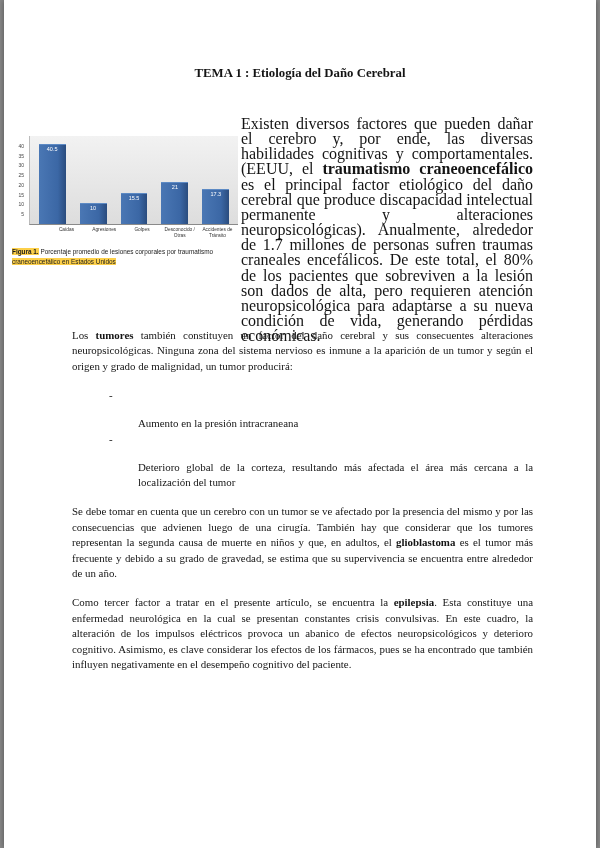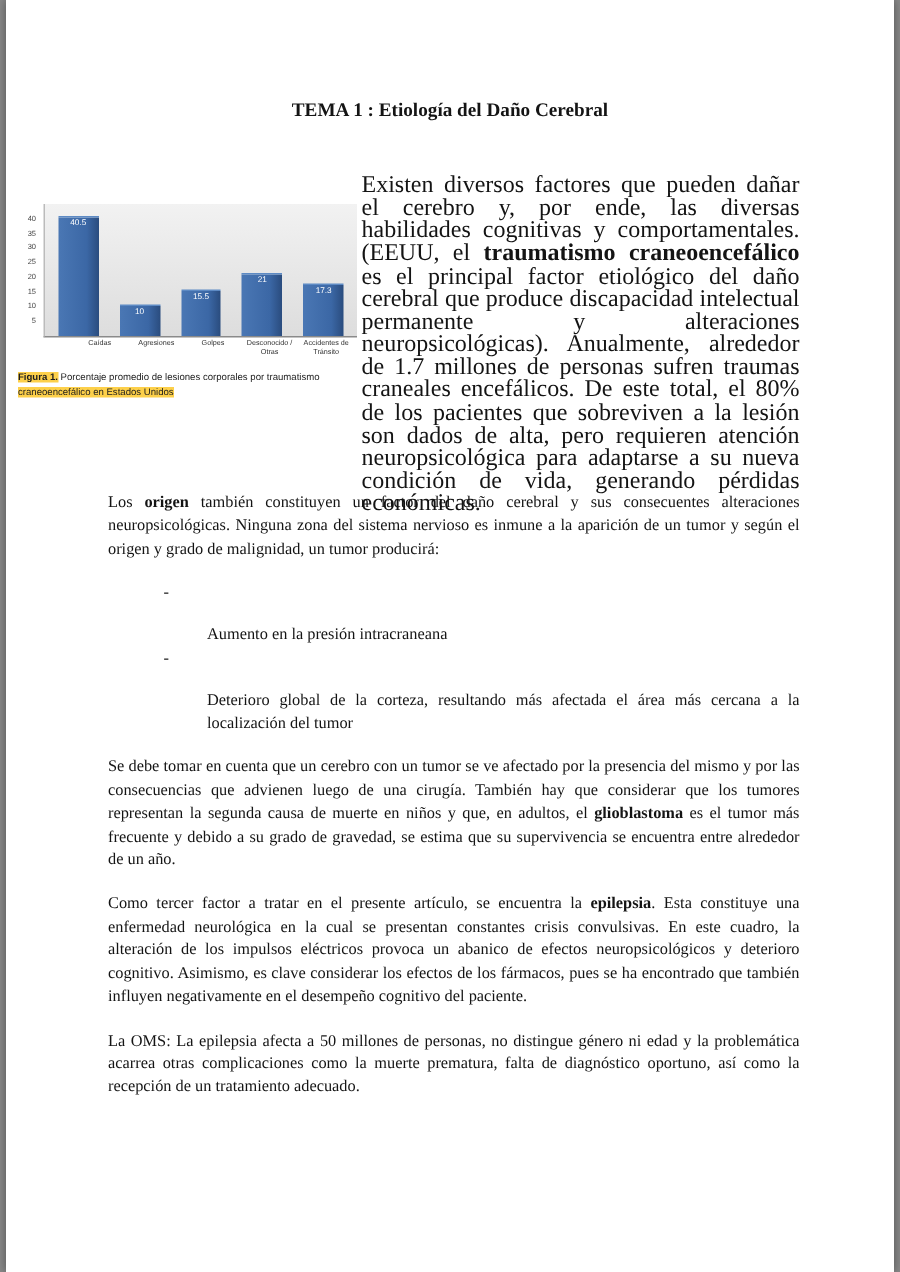--- a/index.html
+++ b/index.html
@@ -114,31 +114,30 @@
           <div class="cat">Desconocido / Otras</div>
           <div class="cat">Accidentes de Tránsito</div>
         </div>
     </div>
     <figcaption class="caption"><span class="seg-b hl">Figura 1.</span><span> Porcentaje promedio de lesiones corporales por traumatismo </span><span class="hl">craneoencefálico en Estados Unidos</span></figcaption>
   </figure>
 
   <p class="intro"><span>Existen diversos factores que pueden dañar el cerebro y, por ende, las diversas habilidades cognitivas y comportamentales. (EEUU, el </span><span class="seg-b">traumatismo craneoencefálico</span><span> es el principal factor etiológico del daño cerebral que produce discapacidad intelectual permanente y alteraciones neuropsicológicas). Anualmente, alrededor de 1.7 millones de personas sufren traumas craneales encefálicos. De este total, el 80% de los pacientes que sobreviven a la lesión son dados de alta, pero requieren atención neuropsicológica para adaptarse a su nueva condición de vida, generando pérdidas económicas.</span></p>
 
   <div class="body">
-    <p><span>Los </span><span class="seg-b">origen</span><span> también constituyen un factor del daño cerebral y sus consecuentes alteraciones neuropsicológicas. Ninguna zona del sistema nervioso es inmune a la aparición de un tumor y según el origen y grado de malignidad, un tumor producirá:</span></p>
+    <p><span>Los </span><span class="seg-b">tumores</span><span> también constituyen un factor del daño cerebral y sus consecuentes alteraciones neuropsicológicas. Ninguna zona del sistema nervioso es inmune a la aparición de un tumor y según el origen y grado de malignidad, un tumor producirá:</span></p>
 
     <ul class="bullets">
       <li>
         <span class="dash">-</span>
         <span class="bullet-text">Aumento en la presión intracraneana</span>
       </li>
       <li>
         <span class="dash">-</span>
         <span class="bullet-text">Deterioro global de la corteza, resultando más afectada el área más cercana a la localización del tumor</span>
       </li>
     </ul>
 
     <p><span>Se debe tomar en cuenta que un cerebro con un tumor se ve afectado por la presencia del mismo y por las consecuencias que advienen luego de una cirugía. También hay que considerar que los tumores representan la segunda causa de muerte en niños y que, en adultos, el </span><span class="seg-b">glioblastoma</span><span> es el tumor más frecuente y debido a su grado de gravedad, se estima que su supervivencia se encuentra entre alrededor de un año.</span></p>
     <p><span>Como tercer factor a tratar en el presente artículo, se encuentra la </span><span class="seg-b">epilepsia</span><span>. Esta constituye una enfermedad neurológica en la cual se presentan constantes crisis convulsivas. En este cuadro, la alteración de los impulsos eléctricos provoca un abanico de efectos neuropsicológicos y deterioro cognitivo. Asimismo, es clave considerar los efectos de los fármacos, pues se ha encontrado que también influyen negativamente en el desempeño cognitivo del paciente.</span></p>
-    <p><span>La OMS: La epilepsia afecta a 50 millones de personas, no distingue género ni edad y la problemática acarrea otras complicaciones como la muerte prematura, falta de diagnóstico oportuno, así como la recepción de un tratamiento adecuado.</span></p>
   </div>
 
 </div>
 
 </body></html>

